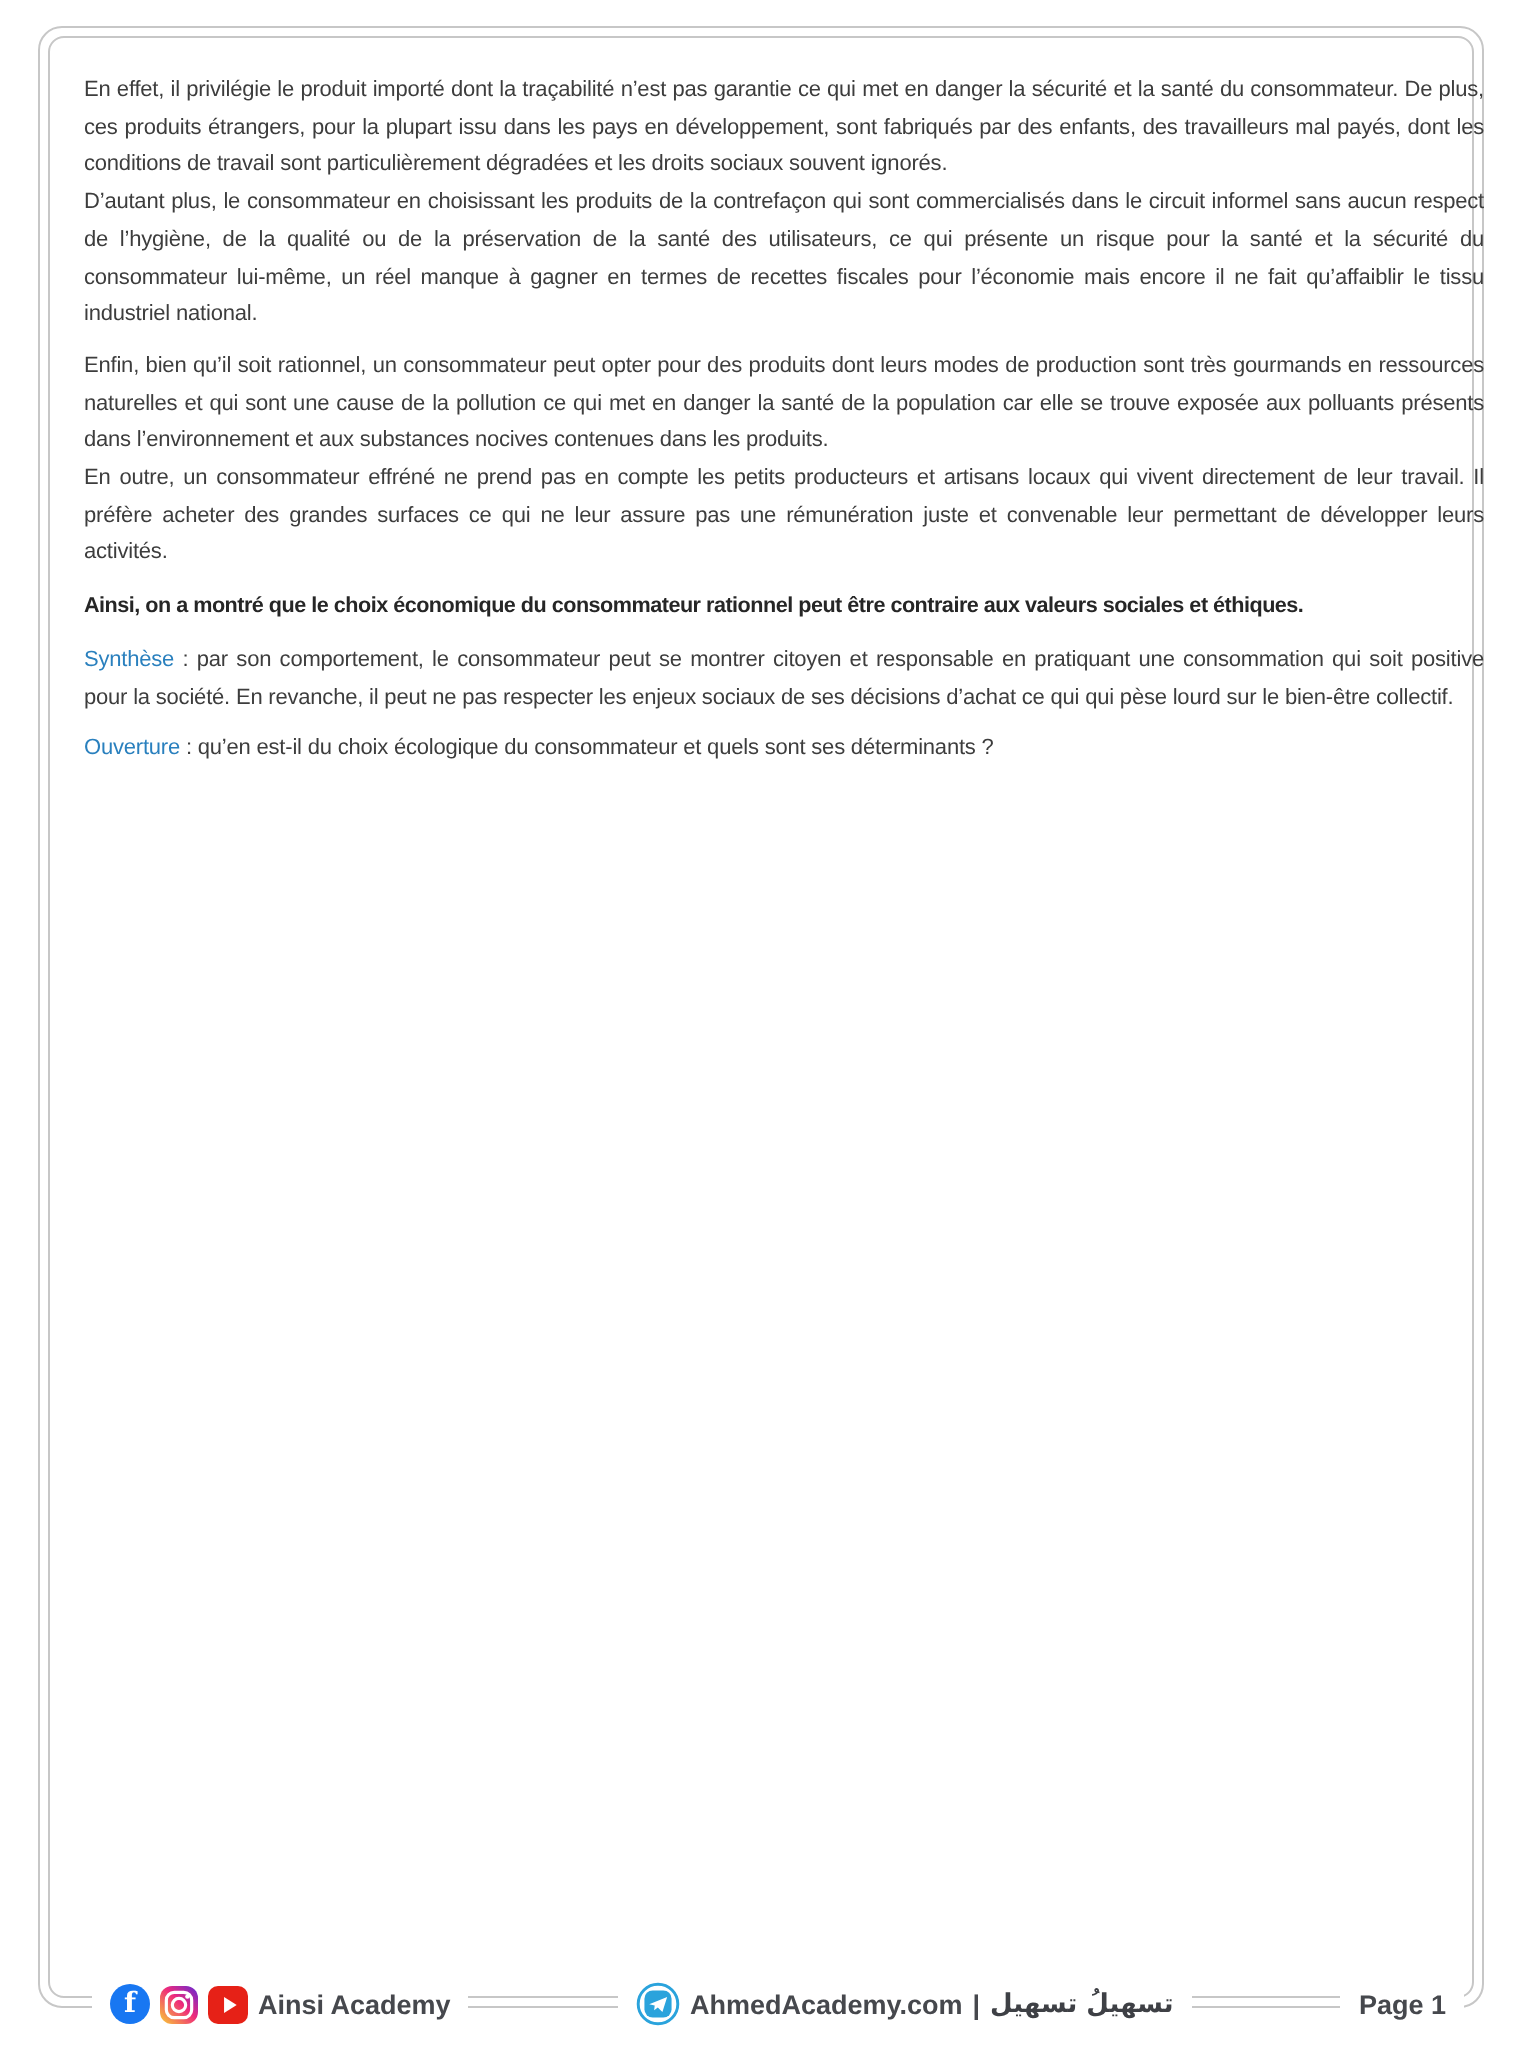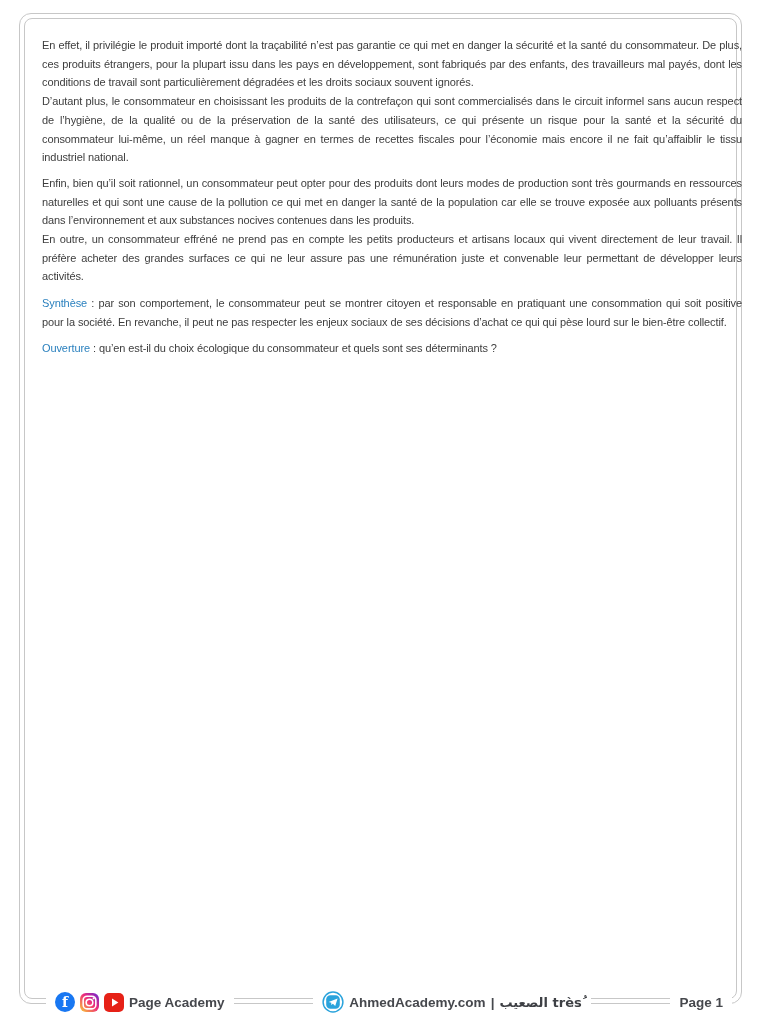--- a/index.html
+++ b/index.html
@@ -115,51 +115,52 @@
 
 <div class="frame-outer">
   <div class="frame-inner"></div>
 </div>
 
 <div class="content">
   <p class="justify">En effet, il privilégie le produit importé dont la traçabilité n’est pas garantie ce qui met en danger la sécurité et la santé du consommateur. De plus, ces produits étrangers, pour la plupart issu dans les pays en développement, sont fabriqués par des enfants, des travailleurs mal payés, dont les conditions de travail sont particulièrement dégradées et les droits sociaux souvent ignorés.</p>
   <p class="justify">D’autant plus, le consommateur en choisissant les produits de la contrefaçon qui sont commercialisés dans le circuit informel sans aucun respect de l’hygiène, de la qualité ou de la préservation de la santé des utilisateurs, ce qui présente un risque pour la santé et la sécurité du consommateur lui-même, un réel manque à gagner en termes de recettes fiscales pour l’économie mais encore il ne fait qu’affaiblir le tissu industriel national.</p>
   <p class="justify para-gap">Enfin, bien qu’il soit rationnel, un consommateur peut opter pour des produits dont leurs modes de production sont très gourmands en ressources naturelles et qui sont une cause de la pollution ce qui met en danger la santé de la population car elle se trouve exposée aux polluants présents dans l’environnement et aux substances nocives contenues dans les produits.</p>
   <p class="justify">En outre, un consommateur effréné ne prend pas en compte les petits producteurs et artisans locaux qui vivent directement de leur travail. Il préfère acheter des grandes surfaces ce qui ne leur assure pas une rémunération juste et convenable leur permettant de développer leurs activités.</p>
+  <p class="emphasis">Ainsi, on a montré que le choix économique du consommateur rationnel peut être contraire aux valeurs sociales et éthiques.</p>
   <p class="justify synthese"><span class="label-blue">Synthèse</span><span> : par son comportement, le consommateur peut se montrer citoyen et responsable en pratiquant une consommation qui soit positive pour la société. En revanche, il peut ne pas respecter les enjeux sociaux de ses décisions d’achat ce qui qui pèse lourd sur le bien-être collectif.</span></p>
   <p class="ouverture"><span class="label-blue">Ouverture</span><span> : qu’en est-il du choix écologique du consommateur et quels sont ses déterminants ?</span></p>
 </div>
 
 <div class="footer">
   <div class="footer-group">
     <span class="icon fb">f</span>
     <span class="icon ig">
       <svg width="19" height="19" viewBox="0 0 24 24">
         <rect x="4" y="4" width="16" height="16" rx="5" fill="none" stroke="#ffffff" stroke-width="2"></rect>
         <circle cx="12" cy="12" r="4.2" fill="none" stroke="#ffffff" stroke-width="2"></circle>
         <circle cx="17.3" cy="6.7" r="1.4" fill="#ffffff"></circle>
       </svg>
     </span>
     <span class="icon yt">
       <svg width="20" height="19" viewBox="0 0 24 24">
         <polygon points="9.5,7 17.5,12 9.5,17" fill="#ffffff"></polygon>
       </svg>
     </span>
-    <span class="footer-text">Page Academy</span>
+    <span class="footer-text">Ainsi Academy</span>
   </div>
 
   <div class="footer-group">
     <span class="icon tg">
       <svg width="22" height="22" viewBox="0 0 24 24">
         <circle cx="12" cy="12" r="10.8" fill="#ffffff" stroke="#2aa3dc" stroke-width="1.6"></circle>
         <rect x="4.6" y="4.6" width="14.8" height="14.8" rx="4.5" fill="#2aa3dc"></rect>
         <path d="M7.2 12.1 L17 8.2 L14.4 16.4 L11.9 13.9 L9.9 15.4 L10.2 12.8 Z" fill="#ffffff"></path>
       </svg>
     </span>
     <span class="footer-text">AhmedAcademy.com</span>
     <span class="footer-text">|</span>
-    <span class="arabic">trèsُ الصعيب</span>
+    <span class="arabic">تسهيلُ تسهيل</span>
   </div>
 
   <div class="footer-group">
     <span class="footer-text">Page 1</span>
   </div>
 </div>
 
 </body></html>

